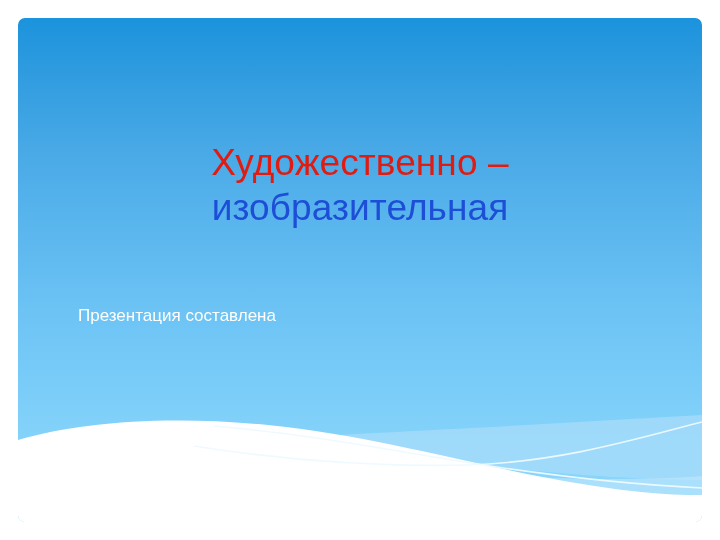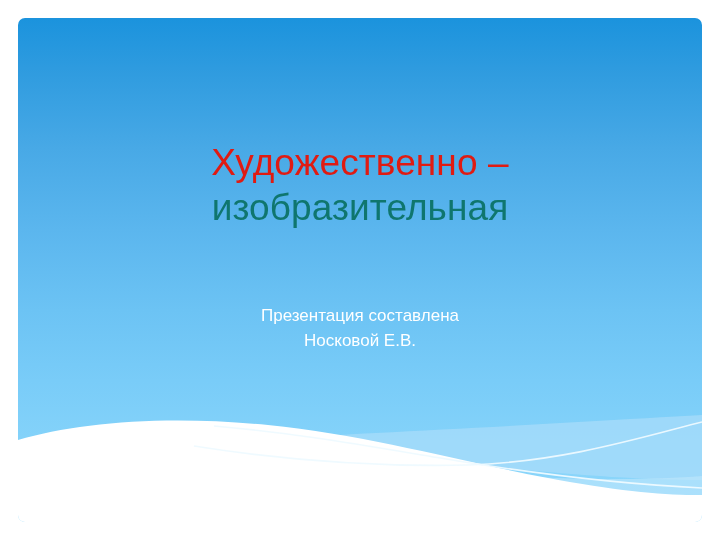--- a/index.html
+++ b/index.html
@@ -76,21 +76,20 @@
     letter-spacing: 0.1px;
     white-space: nowrap;
   }
 
   
   #subtitle-block {
     position: absolute;
     left: 60px;
     top: 285px;
     width: 564px;
-    text-align: center;
     z-index: 5;
   }
   #subtitle-block .subtitle-line {
     display: block;
     font-size: 17px;
     line-height: 25px;
     font-weight: 400;
     white-space: nowrap;
   }
 </style>
@@ -130,22 +129,21 @@
                C 280 415, 360 430, 440 443
                C 520 456, 600 466, 684 470" fill="none" stroke="#eefaff" stroke-width="1.6" opacity="0.95"></path>
 
       <path d="M 176 428
                C 270 443, 360 449, 450 447
                C 545 444, 625 419, 684 404" fill="none" stroke="#eefaff" stroke-width="1.6" opacity="0.95"></path>
     </svg>
 
     <div id="title-block">
       <span class="title-line" style="color:#e01b12">Художественно –</span>
-      <span class="title-line" style="color:#0f766e">изобразительная</span>
+      <span class="title-line" style="color:#1d4ed8">изобразительная</span>
     </div>
 
     <div id="subtitle-block">
       <span class="subtitle-line" style="color:#ffffff">Презентация составлена</span>
-      <span class="subtitle-line" style="color:#ffffff">Носковой Е.В.</span>
     </div>
 
   </div>
 </div>
 
 </body></html>

